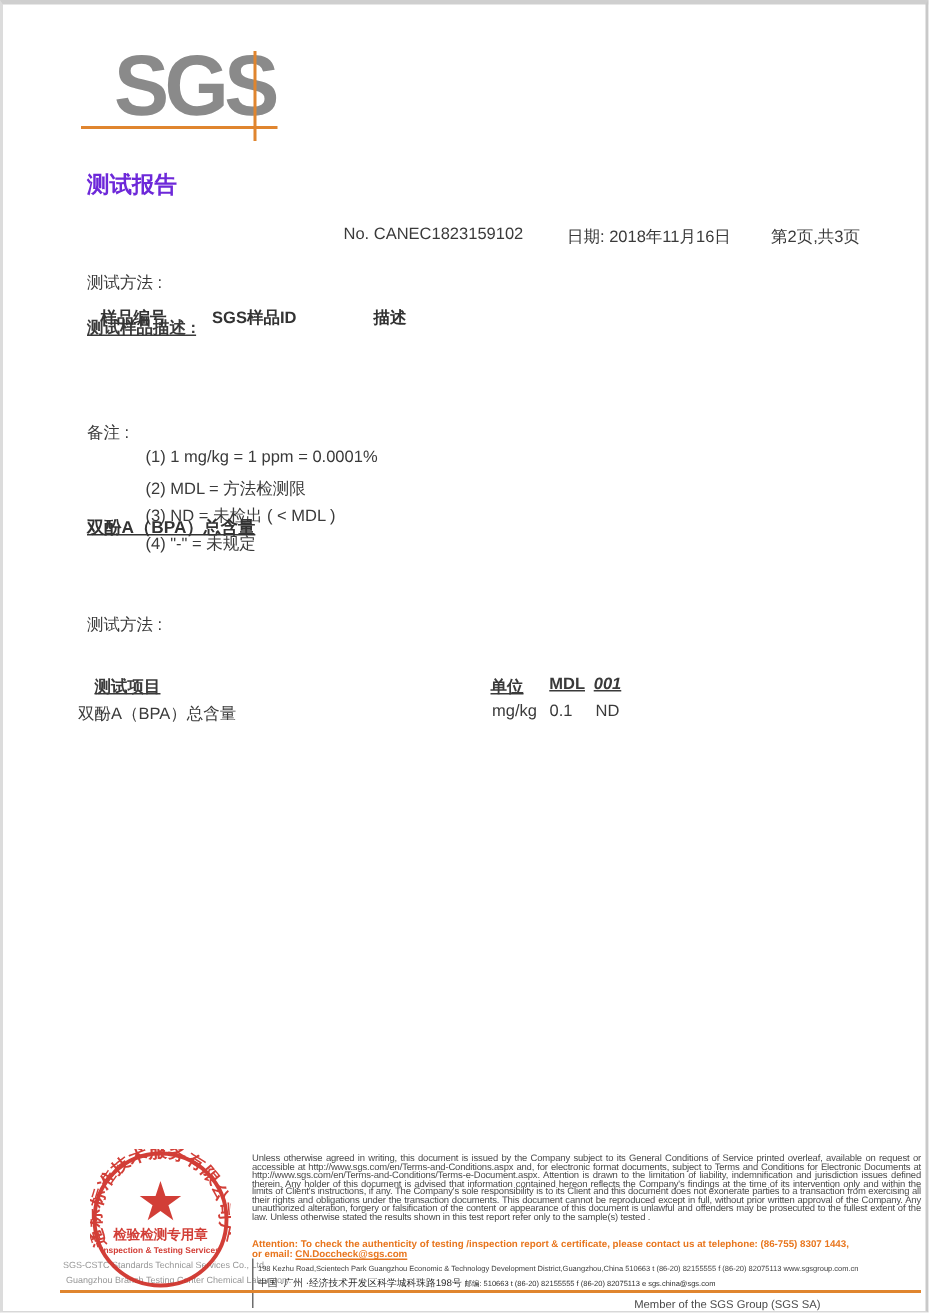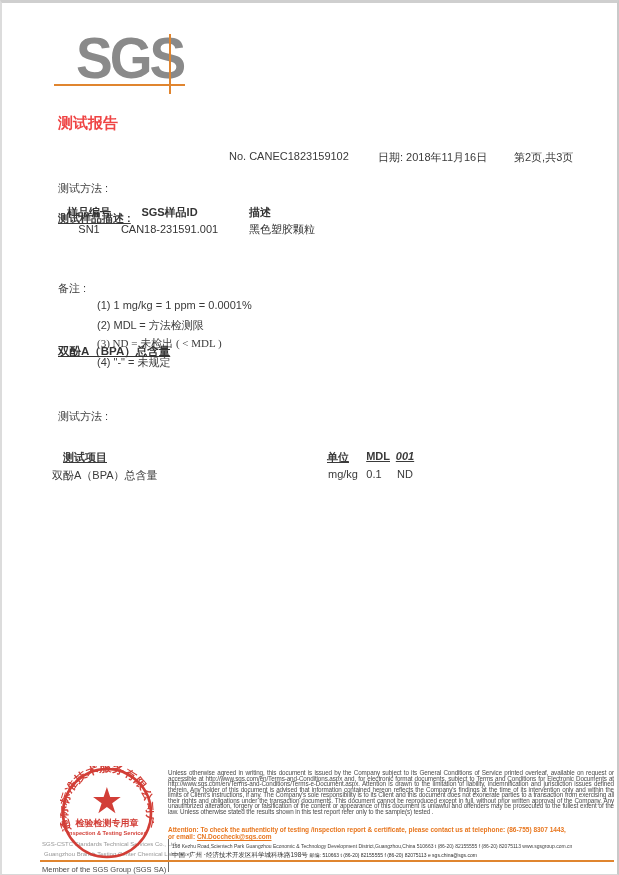--- a/index.html
+++ b/index.html
@@ -10,39 +10,39 @@
     border-right:2px solid #c9c9c9;border-bottom:1px solid #d8d8d8;
     box-sizing:border-box;overflow:hidden;
   }
   .abs{position:absolute;}
   
   .logo-text{left:74px;top:26px;font-size:54px;font-weight:800;color:#8a8a8a;
     letter-spacing:-3px;line-height:1;transform:scale(1.02,1.06);transform-origin:left top;}
   .logo-hline{left:52px;top:81px;width:131px;height:2px;background:#e0852f;}
   .logo-vline{left:167px;top:31px;width:2px;height:60px;background:#e0852f;}
   
-  .title{left:56px;top:111px;font-size:15px;font-weight:bold;color:#ef4444;}
+  .title{left:56px;top:111px;font-size:15px;font-weight:bold;color:#6d28d9;}
   .report-no{left:227px;top:115px;font-size:11px;}
   .date{left:376px;top:115px;font-size:11px;}
   .pages{left:512px;top:115px;font-size:11px;}
   .t11{font-size:11px;color:#3a3a3a;margin-top:32px;}
   .bold{font-weight:bold;}
   .und{text-decoration:underline;}
   .results-label{left:56px;top:146px;}
   .sample-heading{left:56px;top:176px;}
   
   .sample-table{left:56px;top:201px;width:360px;font-size:11px;}
   .strow{display:flex;line-height:17px;}
   .stc1{width:62px;text-align:center;}
   .stc2{width:99px;text-align:center;}
   .stc3{margin-left:30px;text-align:left;}
   .notes-label{left:56px;top:246px;}
   .note1{left:95px;top:264px;}
   .note2{left:95px;top:283px;}
-  .note3{left:95px;top:301px;font-family:Liberation Serif, serif;}
+  .note3{left:95px;top:301px;}
   .note4{left:95px;top:320px;}
   .bpa-heading{left:56px;top:341px;font-size:11.5px;}
   .method-label{left:56px;top:374px;}
   .method-text{left:95px;top:374px;width:482px;font-size:11px;line-height:19px;text-align:justify;}
   
   .rt-item-h{left:61px;top:415px;}
   .rt-unit-h{left:316px;top:415px;width:40px;text-align:center;}
   .rt-mdl-h{left:356px;top:415px;width:32px;text-align:right;}
   .rt-001-h{left:388px;top:415px;width:30px;text-align:center;font-style:italic;}
   .rt-item{left:50px;top:433px;}
@@ -55,21 +55,21 @@
   .stamp{left:58px;top:763px;width:94px;height:94px;opacity:.93;}
   .disclaimer{left:166px;top:767px;width:446px;font-size:6.3px;line-height:5.5px;
     color:#4b4b4b;text-align:justify;letter-spacing:-0.1px;}
   .attention{left:166px;top:823px;width:446px;font-size:6.5px;line-height:7px;
     font-weight:bold;color:#e8761e;}
   .addr-en{left:170px;top:840px;width:442px;font-size:5px;color:#3d3d3d;white-space:nowrap;}
   .addr-cn{left:170px;top:848px;width:442px;font-size:6.5px;color:#2e2e2e;white-space:nowrap;}
   .addr-cn .small{font-size:5px;}
   .v-divider{left:166px;top:836px;width:1px;height:33px;background:#6d6d6d;}
   .footer-rule{left:38px;top:857px;width:574px;height:2px;background:#e0852f;}
-  .member{left:0;top:862px;width:545px;font-size:7.5px;color:#4a4a4a;margin-left:40px;}
+  .member{left:0;top:862px;width:545px;text-align:right;font-size:7.5px;color:#4a4a4a;}
   a.email{color:#e8761e;}
 </style>
 </head>
 <body>
 
 <div class="page">
 
   <div class="abs logo-text">SGS</div>
   <div class="abs logo-hline"></div>
   <div class="abs logo-vline"></div>
@@ -80,25 +80,20 @@
   <div class="abs pages t11">第2页,共3页</div>
 
   <div class="abs results-label t11">测试方法 :</div>
   <div class="abs sample-heading t11 bold und">测试样品描述 :</div>
 
   <div class="abs sample-table">
     <div class="strow bold">
       <span class="stc1">样品编号</span>
       <span class="stc2">SGS样品ID</span>
       <span class="stc3">描述</span>
-    </div>
-    <div class="strow">
-      <span class="stc1">SN1</span>
-      <span class="stc2">CAN18-231591.001</span>
-      <span class="stc3">黑色塑胶颗粒</span>
     </div>
   </div>
 
   <div class="abs notes-label t11">备注 :</div>
   <div class="abs note1 t11">(1) 1 mg/kg = 1 ppm = 0.0001%</div>
   <div class="abs note2 t11">(2) MDL = 方法检测限</div>
   <div class="abs note3 t11">(3) ND = 未检出 ( &lt; MDL )</div>
   <div class="abs note4 t11">(4) "-" = 未规定</div>
 
   <div class="abs bpa-heading bold und">双酚A（BPA）总含量</div>

